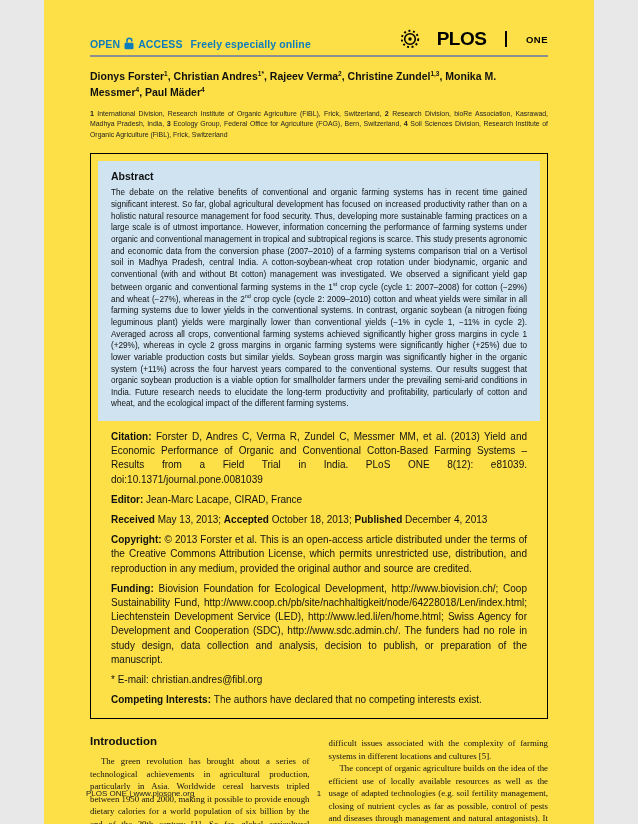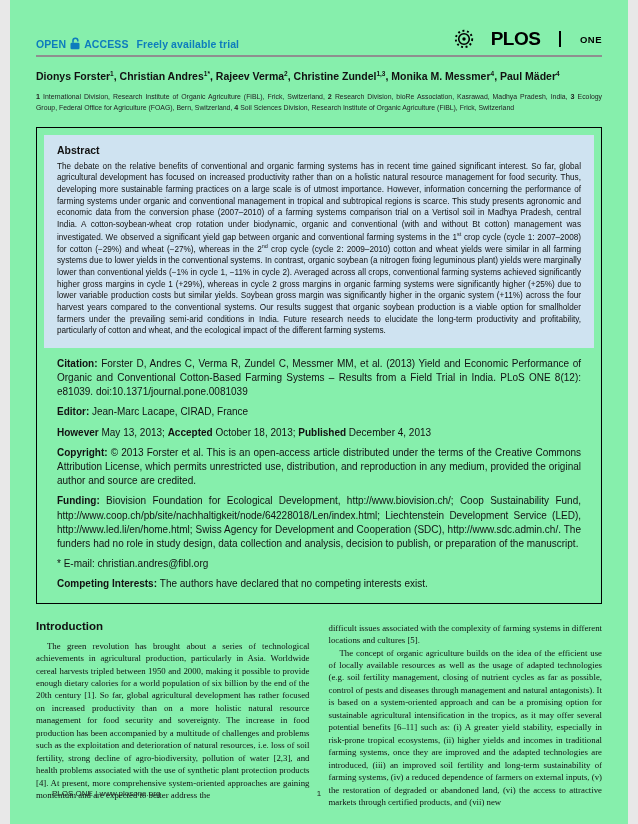--- a/index.html
+++ b/index.html
@@ -1,19 +1,19 @@
 <!DOCTYPE html>
 <html><head>
 <meta charset="utf-8">
 <style>
   html,body{margin:0;padding:0;background:#e8e8e8;}
   .page{
-    width:618px;height:824px;margin:0 auto;background:#86efac;position:relative;
+    width:550px;height:824px;margin:0 auto;background:#fde047;position:relative;
     font-family:"Liberation Sans",sans-serif;color:#1a1a1a;box-sizing:border-box;
-    padding:0 26px;overflow:hidden;
+    padding:0 46px;overflow:hidden;
   }
   
   .header{display:flex;justify-content:space-between;align-items:flex-end;
     padding-top:28px;border-bottom:2.5px solid #8f8f8f;padding-bottom:5px;}
   .oa{display:flex;align-items:center;gap:3px;color:#0D7CBD;font-weight:bold;font-size:10.5px;letter-spacing:0.1px;}
   .oa .freely{margin-left:5px;}
   .plos-logo{display:flex;align-items:center;gap:16px;}
   .plos-logo .plos{font-size:19px;font-weight:bold;letter-spacing:-0.5px;color:#000;}
   .plos-logo .sep{width:1.5px;height:16px;background:#000;margin:0 3px;}
   .plos-logo .one{font-size:9.5px;font-weight:bold;color:#000;letter-spacing:0.5px;}
@@ -51,21 +51,21 @@
   <div class="header">
     <div class="oa">
       <span>OPEN</span>
       <span style="display:inline-flex;">
         <svg width="12" height="13" viewBox="0 0 12 13">
             <rect x="1.5" y="5.8" width="9" height="6.4" rx="1.2" fill="#0D7CBD"></rect>
             <path d="M4 5.8 V3.6 a2.4 2.4 0 0 1 4.8 0 V4.4" fill="none" stroke="#0D7CBD" stroke-width="1.6"></path>
           </svg>
       </span>
       <span>ACCESS</span>
-      <span class="freely">Freely available trial</span>
+      <span class="freely">Freely especially online</span>
     </div>
     <div class="plos-logo">
       <span style="display:inline-flex;">
         <svg width="22" height="22" viewBox="0 0 22 22">
           <circle cx="11" cy="11" r="8.2" fill="none" stroke="#000" stroke-width="1.9" stroke-dasharray="2 2.6"></circle>
           <circle cx="11" cy="11" r="5.3" fill="none" stroke="#000" stroke-width="1.6"></circle>
           <circle cx="11" cy="11" r="1.7" fill="#000"></circle>
         </svg>
       </span>
       <span class="plos">PLOS</span>
@@ -84,21 +84,21 @@
   </div>
 
   <div class="box">
     <div class="abstract">
       <h2>Abstract</h2>
       <p><span>The debate on the relative benefits of conventional and organic farming systems has in recent time gained significant interest. So far, global agricultural development has focused on increased productivity rather than on a holistic natural resource management for food security. Thus, developing more sustainable farming practices on a large scale is of utmost importance. However, information concerning the performance of farming systems under organic and conventional management in tropical and subtropical regions is scarce. This study presents agronomic and economic data from the conversion phase (2007–2010) of a farming systems comparison trial on a Vertisol soil in Madhya Pradesh, central India. A cotton-soybean-wheat crop rotation under biodynamic, organic and conventional (with and without Bt cotton) management was investigated. We observed a significant yield gap between organic and conventional farming systems in the 1</span><sup>st</sup><span> crop cycle (cycle 1: 2007–2008) for cotton (−29%) and wheat (−27%), whereas in the 2</span><sup>nd</sup><span> crop cycle (cycle 2: 2009–2010) cotton and wheat yields were similar in all farming systems due to lower yields in the conventional systems. In contrast, organic soybean (a nitrogen fixing leguminous plant) yields were marginally lower than conventional yields (−1% in cycle 1, −11% in cycle 2). Averaged across all crops, conventional farming systems achieved significantly higher gross margins in cycle 1 (+29%), whereas in cycle 2 gross margins in organic farming systems were significantly higher (+25%) due to lower variable production costs but similar yields. Soybean gross margin was significantly higher in the organic system (+11%) across the four harvest years compared to the conventional systems. Our results suggest that organic soybean production is a viable option for smallholder farmers under the prevailing semi-arid conditions in India. Future research needs to elucidate the long-term productivity and profitability, particularly of cotton and wheat, and the ecological impact of the different farming systems.</span></p>
     </div>
     <div class="meta">
       <p><b>Citation: </b><span>Forster D, Andres C, Verma R, Zundel C, Messmer MM, et al. (2013) Yield and Economic Performance of Organic and Conventional Cotton-Based Farming Systems – Results from a Field Trial in India. PLoS ONE 8(12): e81039. doi:10.1371/journal.pone.0081039</span></p>
       <p><b>Editor: </b><span>Jean-Marc Lacape, CIRAD, France</span></p>
-      <p><b>However </b><span>May 13, 2013; </span><b>Accepted </b><span>October 18, 2013; </span><b>Published </b><span>December 4, 2013</span></p>
+      <p><b>Received </b><span>May 13, 2013; </span><b>Accepted </b><span>October 18, 2013; </span><b>Published </b><span>December 4, 2013</span></p>
       <p><b>Copyright: </b><span>© 2013 Forster et al. This is an open-access article distributed under the terms of the Creative Commons Attribution License, which permits unrestricted use, distribution, and reproduction in any medium, provided the original author and source are credited.</span></p>
       <p><b>Funding: </b><span>Biovision Foundation for Ecological Development, http://www.biovision.ch/; Coop Sustainability Fund, http://www.coop.ch/pb/site/nachhaltigkeit/node/64228018/Len/index.html; Liechtenstein Development Service (LED), http://www.led.li/en/home.html; Swiss Agency for Development and Cooperation (SDC), http://www.sdc.admin.ch/. The funders had no role in study design, data collection and analysis, decision to publish, or preparation of the manuscript.</span></p>
       <p>* E-mail: christian.andres@fibl.org</p>
       <p><b>Competing Interests: </b><span>The authors have declared that no competing interests exist.</span></p>
     </div>
   </div>
 
   <div class="intro">
     <div class="col">
       <h2>Introduction</h2>

